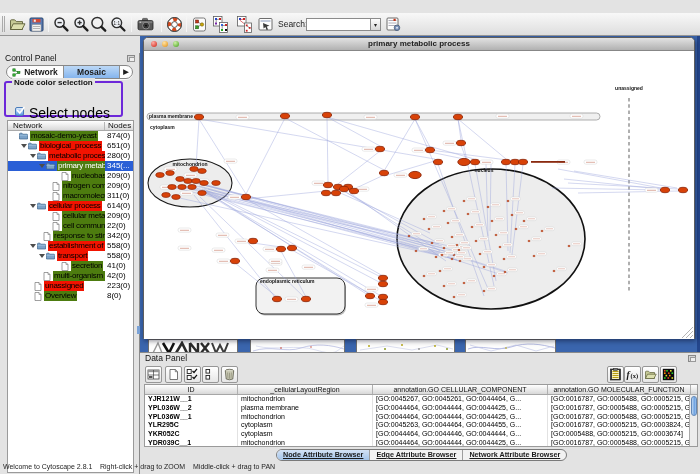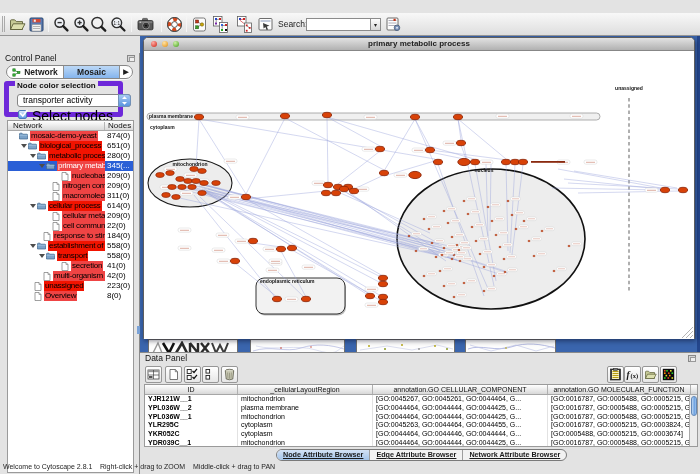--- a/index.html
+++ b/index.html
@@ -24,39 +24,39 @@
 #control-panel { position:absolute; left:0; top:53px; width:140px; height:438px; background:#e3e3e3; border-right:1px solid #8a8a8a;text-decoration:underline; }
 #cp-title { position:absolute; left:5px; top:0; font-size:8.5px; color:#111; line-height:11px; }
 .float-icon { position:absolute; width:8px; height:7px; border:1px solid #888; background:#d5d5d5; }
 .float-icon:after { content:""; position:absolute; left:1px; top:1px; width:4px; height:3px; border:1px solid #999; background:#eee; }
 #cp-float { right:4px; top:2px; }
 #cp-tabs { position:absolute; left:6px; top:12px; width:127px; height:14px; border:1px solid #878787; border-radius:8px; background:#fdfdfd; display:flex; overflow:hidden; box-shadow:0 1px 0 rgba(255,255,255,.7); }
 .cp-tab { display:flex; align-items:center; justify-content:center; font-size:8.5px; font-weight:bold; color:#1c1c1c; height:100%; }
 #tab-network { width:56px; gap:3px; }
 #tab-mosaic { width:57px; background:linear-gradient(#bcd8f6,#85b5ee); border-left:1px solid #8f8f8f; border-right:1px solid #8f8f8f; }
 #tab-arrow { flex:1; font-size:7px; }
-#cp-group { position:absolute; left:4px; top:28px; width:119px; height:36px; border:5px solid #6d28d9; border-radius:3px;padding-left:48px; }
+#cp-group { position:absolute; left:4px; top:28px; width:119px; height:36px; border:2px solid #6d28d9; border-radius:3px;padding-left:48px; }
 #cp-group-label { position:absolute; left:6px; top:-5px; background:#e3e3e3; padding:0 2px; font-size:8px; font-weight:bold; color:#111; }
 #cp-dropdown { position:absolute; left:8px; top:8px; width:114px; height:13px; background:#fff; border:1px solid #868686; border-radius:3px; font-size:8.5px; line-height:11px; padding-left:5px; color:#000; }
 #cp-dropdown-stepper { position:absolute; right:-1px; top:-1px; width:13px; height:13px; background:linear-gradient(#a6c9f2,#5b95e0); border:1px solid #7191b8; border-radius:0 3px 3px 0; }
 #cp-checkbox { position:absolute; left:9px; top:24px; width:9px; height:9px; background:linear-gradient(#ddebfb,#5d9ae6); border:1px solid #4a7cba; border-radius:2px; }
 #cp-checkbox svg { position:absolute; left:-1px; top:-3px; width:11px; height:11px; }
 #cp-check-label { position:absolute; left:23px; top:22px; font-size:14px; color:#000; }
 #tree-box { position:absolute; left:7px; top:67px; width:127px; height:353px; background:#fff; border:1px solid #9a9a9a; overflow:hidden; }
 #tree-head { height:10px; background:linear-gradient(#ffffff,#d9d9d9); border-bottom:1px solid #aaa; position:relative; font-size:8px; color:#111; }
 #tree-head .th1 { position:absolute; left:5px; top:0; line-height:10px; }
 #tree-head .th2 { position:absolute; left:100px; top:0; line-height:10px; }
 #tree-head .thdiv { position:absolute; left:96px; top:1px; width:1px; height:8px; background:#b5b5b5; }
 .trow { position:relative; height:10px; font-size:8px; line-height:10px; white-space:nowrap; color:#000; }
 .trow.sel { background:#2a5fd6; }
 .trow .ind { display:inline-block; height:1px; vertical-align:top; }
 .tri { display:inline-block; width:0; height:0; border-left:3px solid transparent; border-right:3px solid transparent; border-top:4px solid #4d4d4d; margin:3px 1px 0 0; vertical-align:top; }
 .ticon { display:inline-block; vertical-align:top; margin:1px 2px 0 0; }
 .tlabel { display:inline-block; vertical-align:top; padding:0 1px; height:10px; letter-spacing:-0.25px; }
-.tlabel.g { background:#ef4444; }
+.tlabel.g { background:#4d7c0f; }
 .tlabel.r { background:#f21300; }
 .trow.sel .tlabel { color:#fff; }
 .tcount { position:absolute; left:97px; right:0; top:0; background:#fff; padding-left:2px; }
 .trow.sel .tcount { color:#fff; background:#2a5fd6; }
 #cp-splitter { position:absolute; right:-1px; top:273px; width:3px; height:8px; background:#7aa2d6; }
 </style>
 <style>
 
 #desktop { position:absolute; left:140px; top:36px; width:560px; height:316px; background:#3a65ad; overflow:hidden; }
 #desktop-edge { position:absolute; right:0; top:0; width:3px; height:100%; background:#24468c; }
@@ -248,29 +248,20 @@
           </svg>
         <span>Network</span>
       </div>
       <div class="cp-tab" id="tab-mosaic">
         <span>Mosaic</span>
       </div>
       <div class="cp-tab" id="tab-arrow">▶</div>
     </div>
     <div id="cp-group">
       <span id="cp-group-label">Node color selection</span>
-      <div id="cp-dropdown">
-        <span>transporter activity</span>
-        <span id="cp-dropdown-stepper">
-          <svg width="11" height="11" viewBox="0 0 11 11">
-              <path d="M5.5 1.2 L8 4 L3 4 Z" fill="#fff"></path>
-              <path d="M5.5 9.8 L8 7 L3 7 Z" fill="#fff"></path>
-            </svg>
-        </span>
-      </div>
       <span id="cp-checkbox">
         <svg width="11" height="11" viewBox="0 0 11 11">
             <path d="M2.5 5.5 L4.8 8 L9 2.5" fill="none" stroke="#fff" stroke-width="1.6" stroke-linecap="round"></path>
           </svg>
       </span>
       <span id="cp-check-label">Select nodes</span>
     </div>
     <div id="tree-box">
       <div id="tree-head">
         <span class="th1">Network</span>
@@ -314,21 +305,21 @@
                 <path d="M1 0.5 L5 0.5 L7 2.5 L7 8.5 L1 8.5 Z" fill="#fff" stroke="#777" stroke-width="0.7"></path>
                 <path d="M5 0.5 L5 2.5 L7 2.5" fill="none" stroke="#777" stroke-width="0.6"></path>
               </svg></span><span class="tlabel g">cellular metabo</span><span class="tcount">209(0)</span></div>
           <div class="trow"><span class="ind" style="width:44px"></span><span class="ticon"><svg width="8" height="9" viewBox="0 0 8 9">
                 <path d="M1 0.5 L5 0.5 L7 2.5 L7 8.5 L1 8.5 Z" fill="#fff" stroke="#777" stroke-width="0.7"></path>
                 <path d="M5 0.5 L5 2.5 L7 2.5" fill="none" stroke="#777" stroke-width="0.6"></path>
               </svg></span><span class="tlabel g">cell communicat</span><span class="tcount">22(0)</span></div>
           <div class="trow"><span class="ind" style="width:35px"></span><span class="ticon"><svg width="8" height="9" viewBox="0 0 8 9">
                 <path d="M1 0.5 L5 0.5 L7 2.5 L7 8.5 L1 8.5 Z" fill="#fff" stroke="#777" stroke-width="0.7"></path>
                 <path d="M5 0.5 L5 2.5 L7 2.5" fill="none" stroke="#777" stroke-width="0.6"></path>
-              </svg></span><span class="tlabel g">response to stimul</span><span class="tcount">184(0)</span></div>
+              </svg></span><span class="tlabel g">response to stimul</span><span class="tcount">342(0)</span></div>
           <div class="trow"><span class="ind" style="width:22px"></span><span class="tri"></span><span class="ticon"><svg width="9" height="8" viewBox="0 0 9 8">
                 <path d="M0.5 7 L0.5 2 Q0.5 1.2 1.3 1.2 L3 1.2 L3.8 2.2 L8 2.2 Q8.5 2.2 8.5 2.8 L8.5 7 Z" fill="#7ba2c8" stroke="#3e668e" stroke-width="0.7"></path>
                 <path d="M0.5 3.4 L8.5 3.4" stroke="#9cc0dd" stroke-width="0.8"></path>
               </svg></span><span class="tlabel r">establishment of lo</span><span class="tcount">558(0)</span></div>
           <div class="trow"><span class="ind" style="width:31px"></span><span class="tri"></span><span class="ticon"><svg width="9" height="8" viewBox="0 0 9 8">
                 <path d="M0.5 7 L0.5 2 Q0.5 1.2 1.3 1.2 L3 1.2 L3.8 2.2 L8 2.2 Q8.5 2.2 8.5 2.8 L8.5 7 Z" fill="#7ba2c8" stroke="#3e668e" stroke-width="0.7"></path>
                 <path d="M0.5 3.4 L8.5 3.4" stroke="#9cc0dd" stroke-width="0.8"></path>
               </svg></span><span class="tlabel r">transport</span><span class="tcount">558(0)</span></div>
           <div class="trow"><span class="ind" style="width:53px"></span><span class="ticon"><svg width="8" height="9" viewBox="0 0 8 9">
                 <path d="M1 0.5 L5 0.5 L7 2.5 L7 8.5 L1 8.5 Z" fill="#fff" stroke="#777" stroke-width="0.7"></path>

